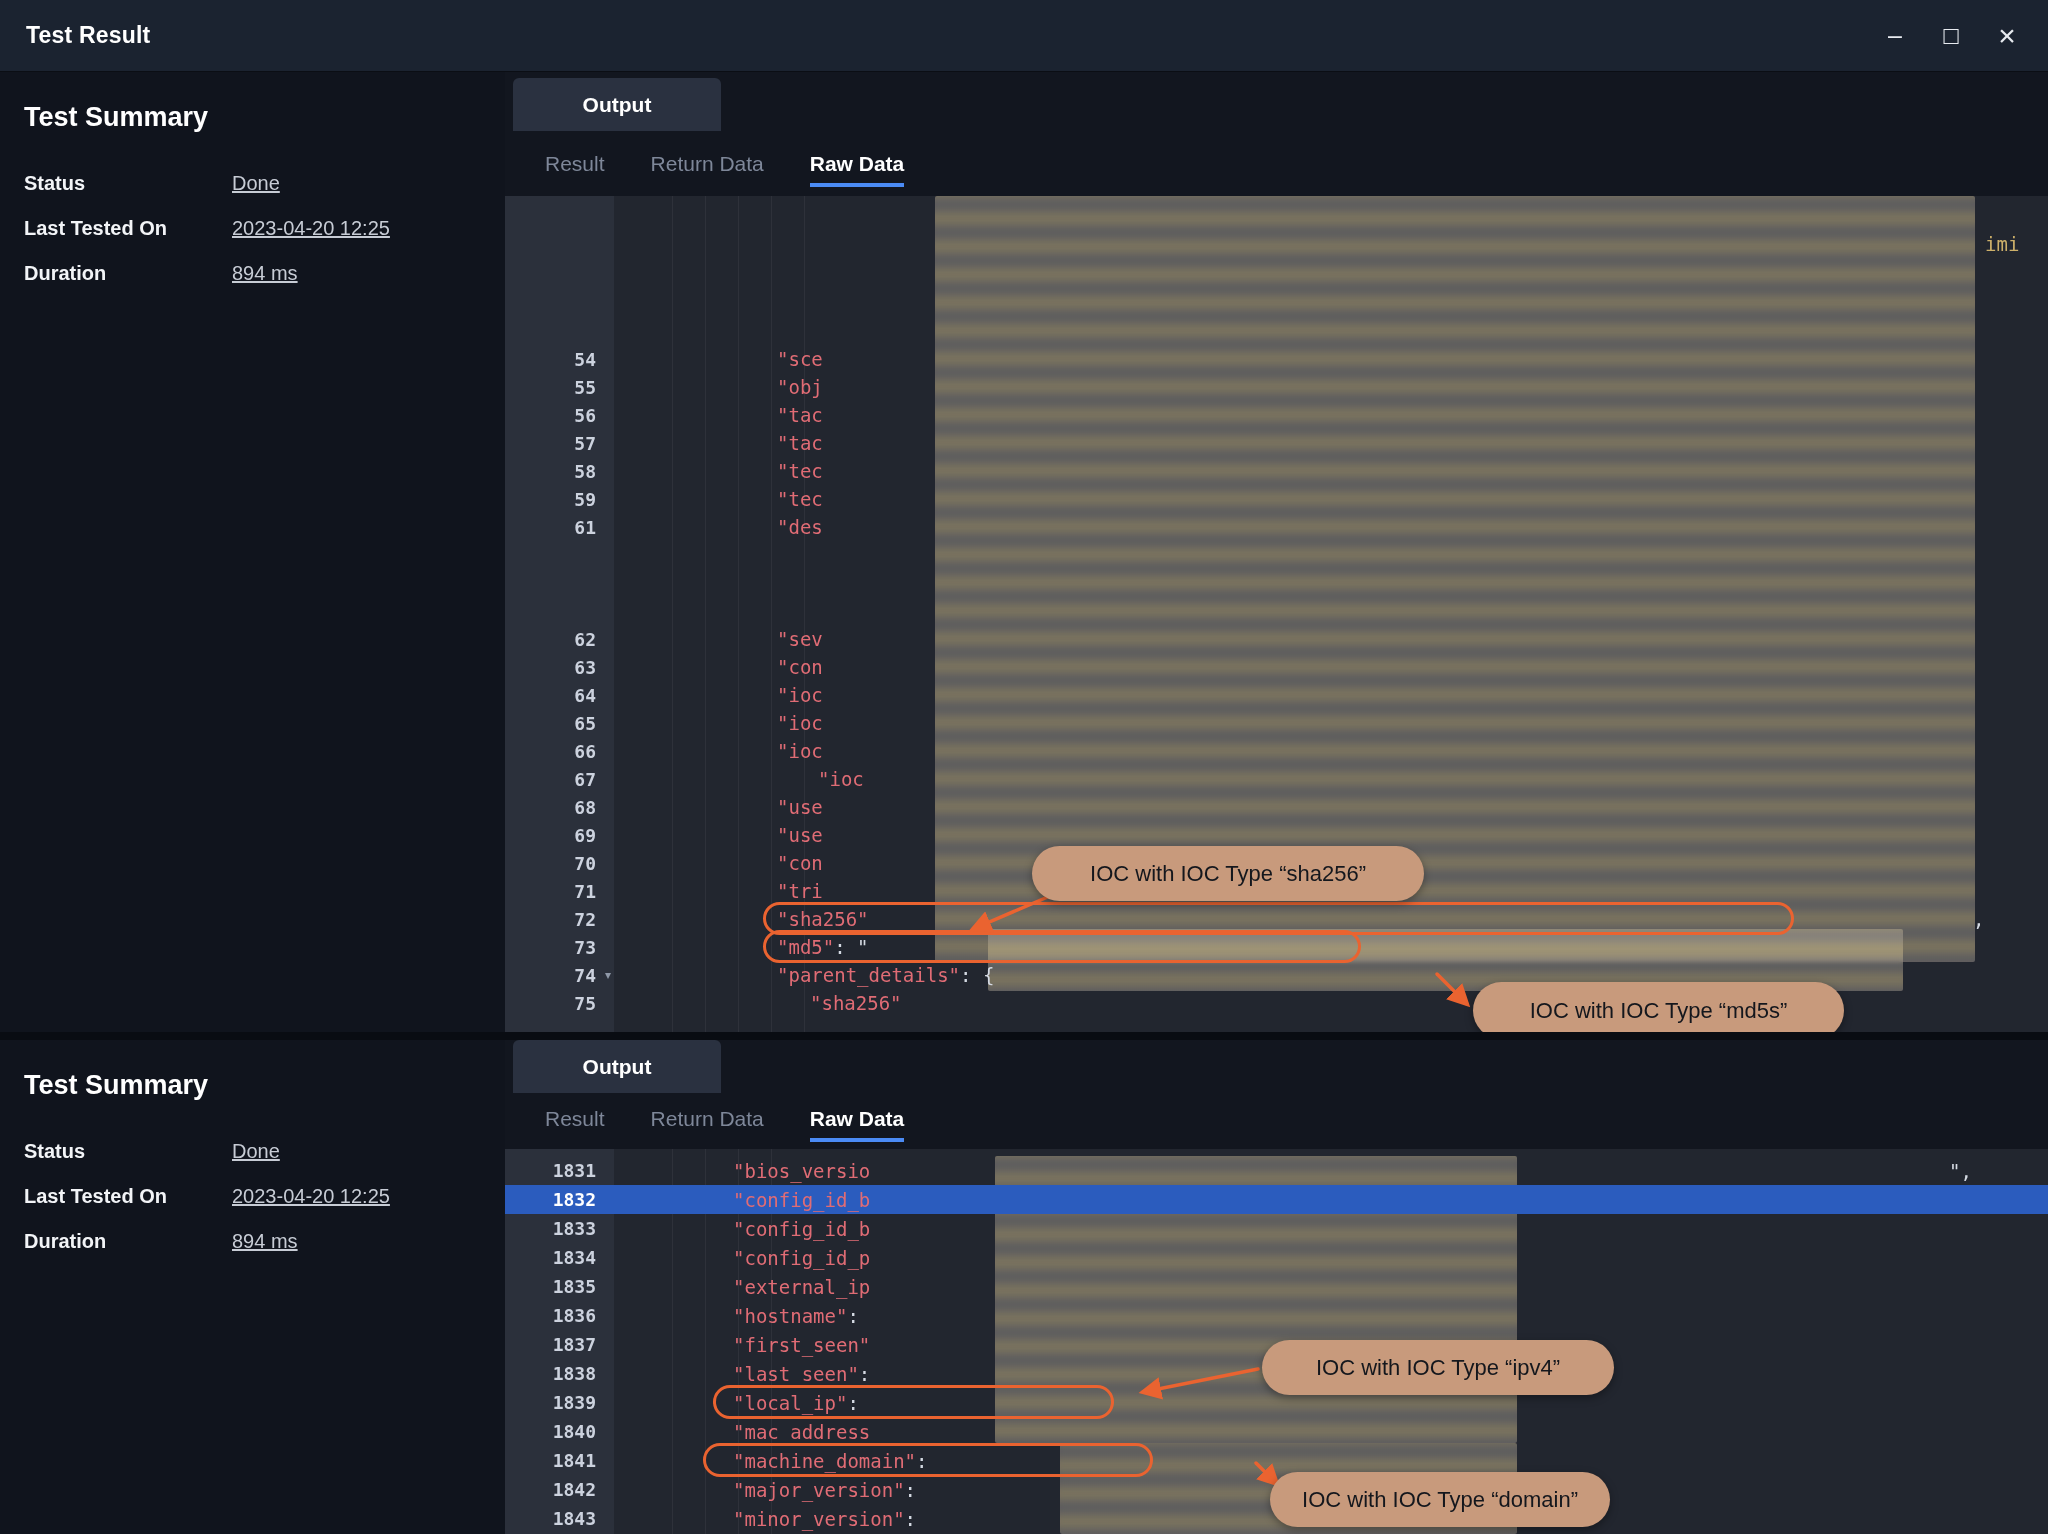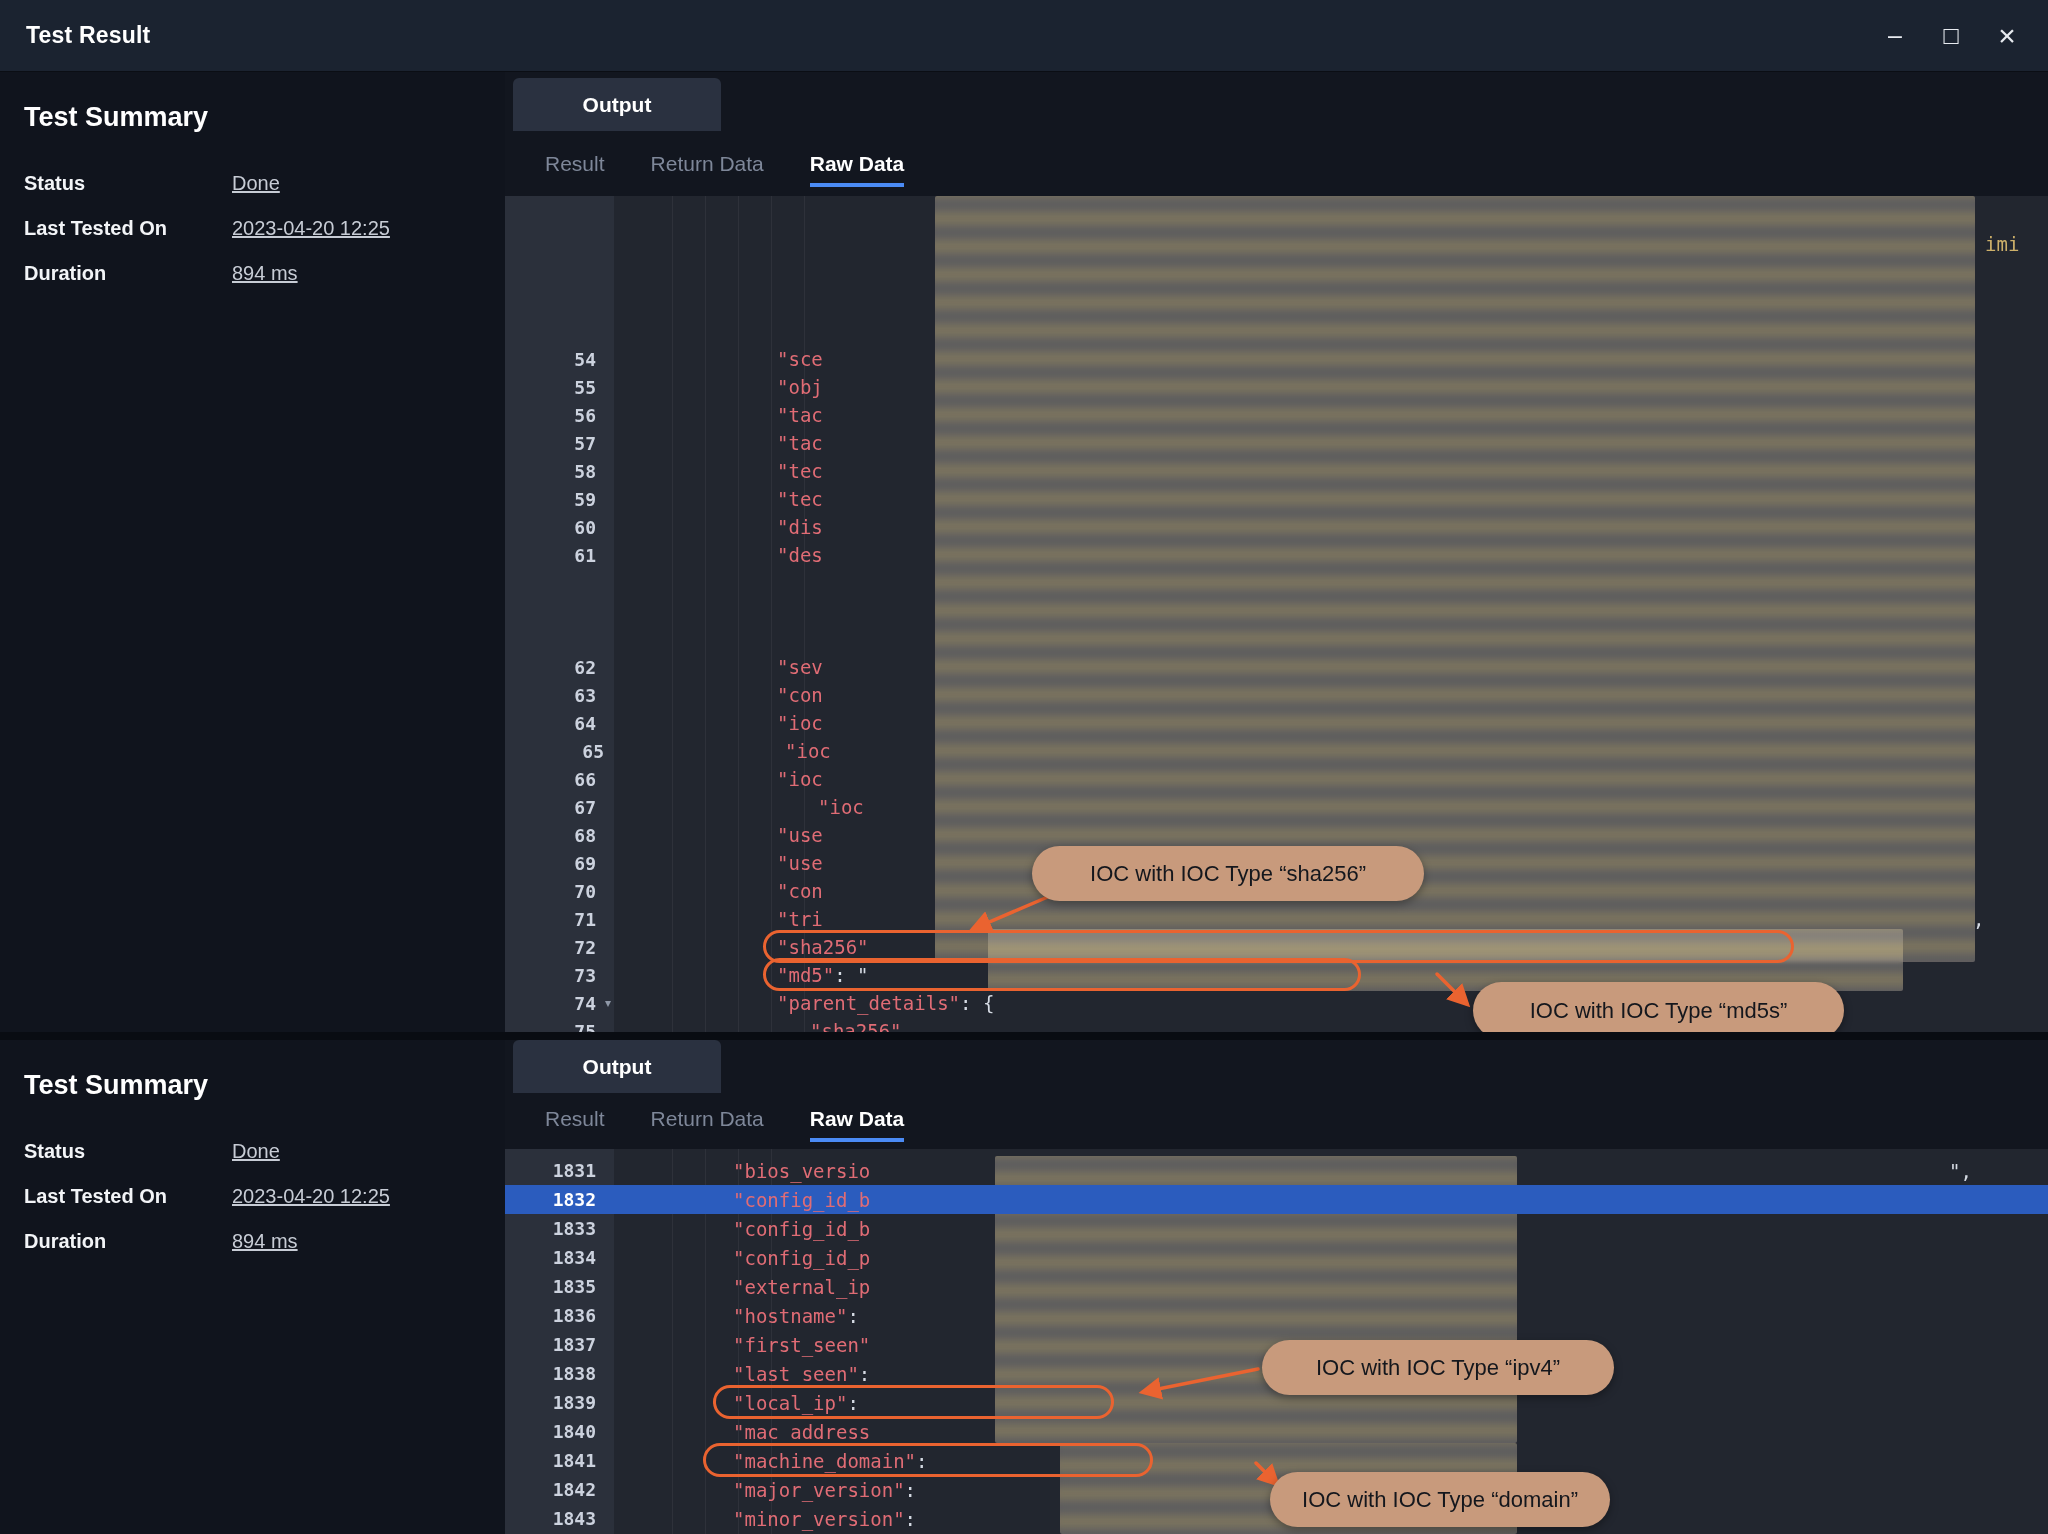--- a/index.html
+++ b/index.html
@@ -170,24 +170,20 @@
           </div>
           <div class="code-row" style="height: 28px;">
             <div class="gutter-cell">58</div>
             <div class="code-text" style="padding-left: 163px;"><span class="tok-key">"tec</span></div>
           </div>
           <div class="code-row" style="height: 28px;">
             <div class="gutter-cell">59</div>
             <div class="code-text" style="padding-left: 163px;"><span class="tok-key">"tec</span></div>
           </div>
           <div class="code-row" style="height: 28px;">
-            <div class="gutter-cell">60</div>
-            <div class="code-text" style="padding-left: 163px;"><span class="tok-key">"dis</span></div>
-          </div>
-          <div class="code-row" style="height: 28px;">
             <div class="gutter-cell">61</div>
             <div class="code-text" style="padding-left: 163px;"><span class="tok-key">"des</span></div>
           </div>
           <div class="code-row" style="height: 28px;">
             <div class="gutter-cell"></div>
             <div class="code-text" style="padding-left: 163px;"></div>
           </div>
           <div class="code-row" style="height: 28px;">
             <div class="gutter-cell"></div>
             <div class="code-text" style="padding-left: 163px;"></div>
@@ -201,21 +197,21 @@
             <div class="code-text" style="padding-left: 163px;"><span class="tok-key">"sev</span></div>
           </div>
           <div class="code-row" style="height: 28px;">
             <div class="gutter-cell">63</div>
             <div class="code-text" style="padding-left: 163px;"><span class="tok-key">"con</span></div>
           </div>
           <div class="code-row" style="height: 28px;">
             <div class="gutter-cell">64</div>
             <div class="code-text" style="padding-left: 163px;"><span class="tok-key">"ioc</span></div>
           </div>
-          <div class="code-row" style="height: 28px; padding-left: 8px;">
+          <div class="code-row" style="height: 28px;">
             <div class="gutter-cell">65</div>
             <div class="code-text" style="padding-left: 163px;"><span class="tok-key">"ioc</span></div>
           </div>
           <div class="code-row" style="height: 28px;">
             <div class="gutter-cell">66</div>
             <div class="code-text" style="padding-left: 163px;"><span class="tok-key">"ioc</span></div>
           </div>
           <div class="code-row" style="height: 28px; gap: 41px;">
             <div class="gutter-cell">67</div>
             <div class="code-text" style="padding-left: 163px;"><span class="tok-key">"ioc</span></div>

